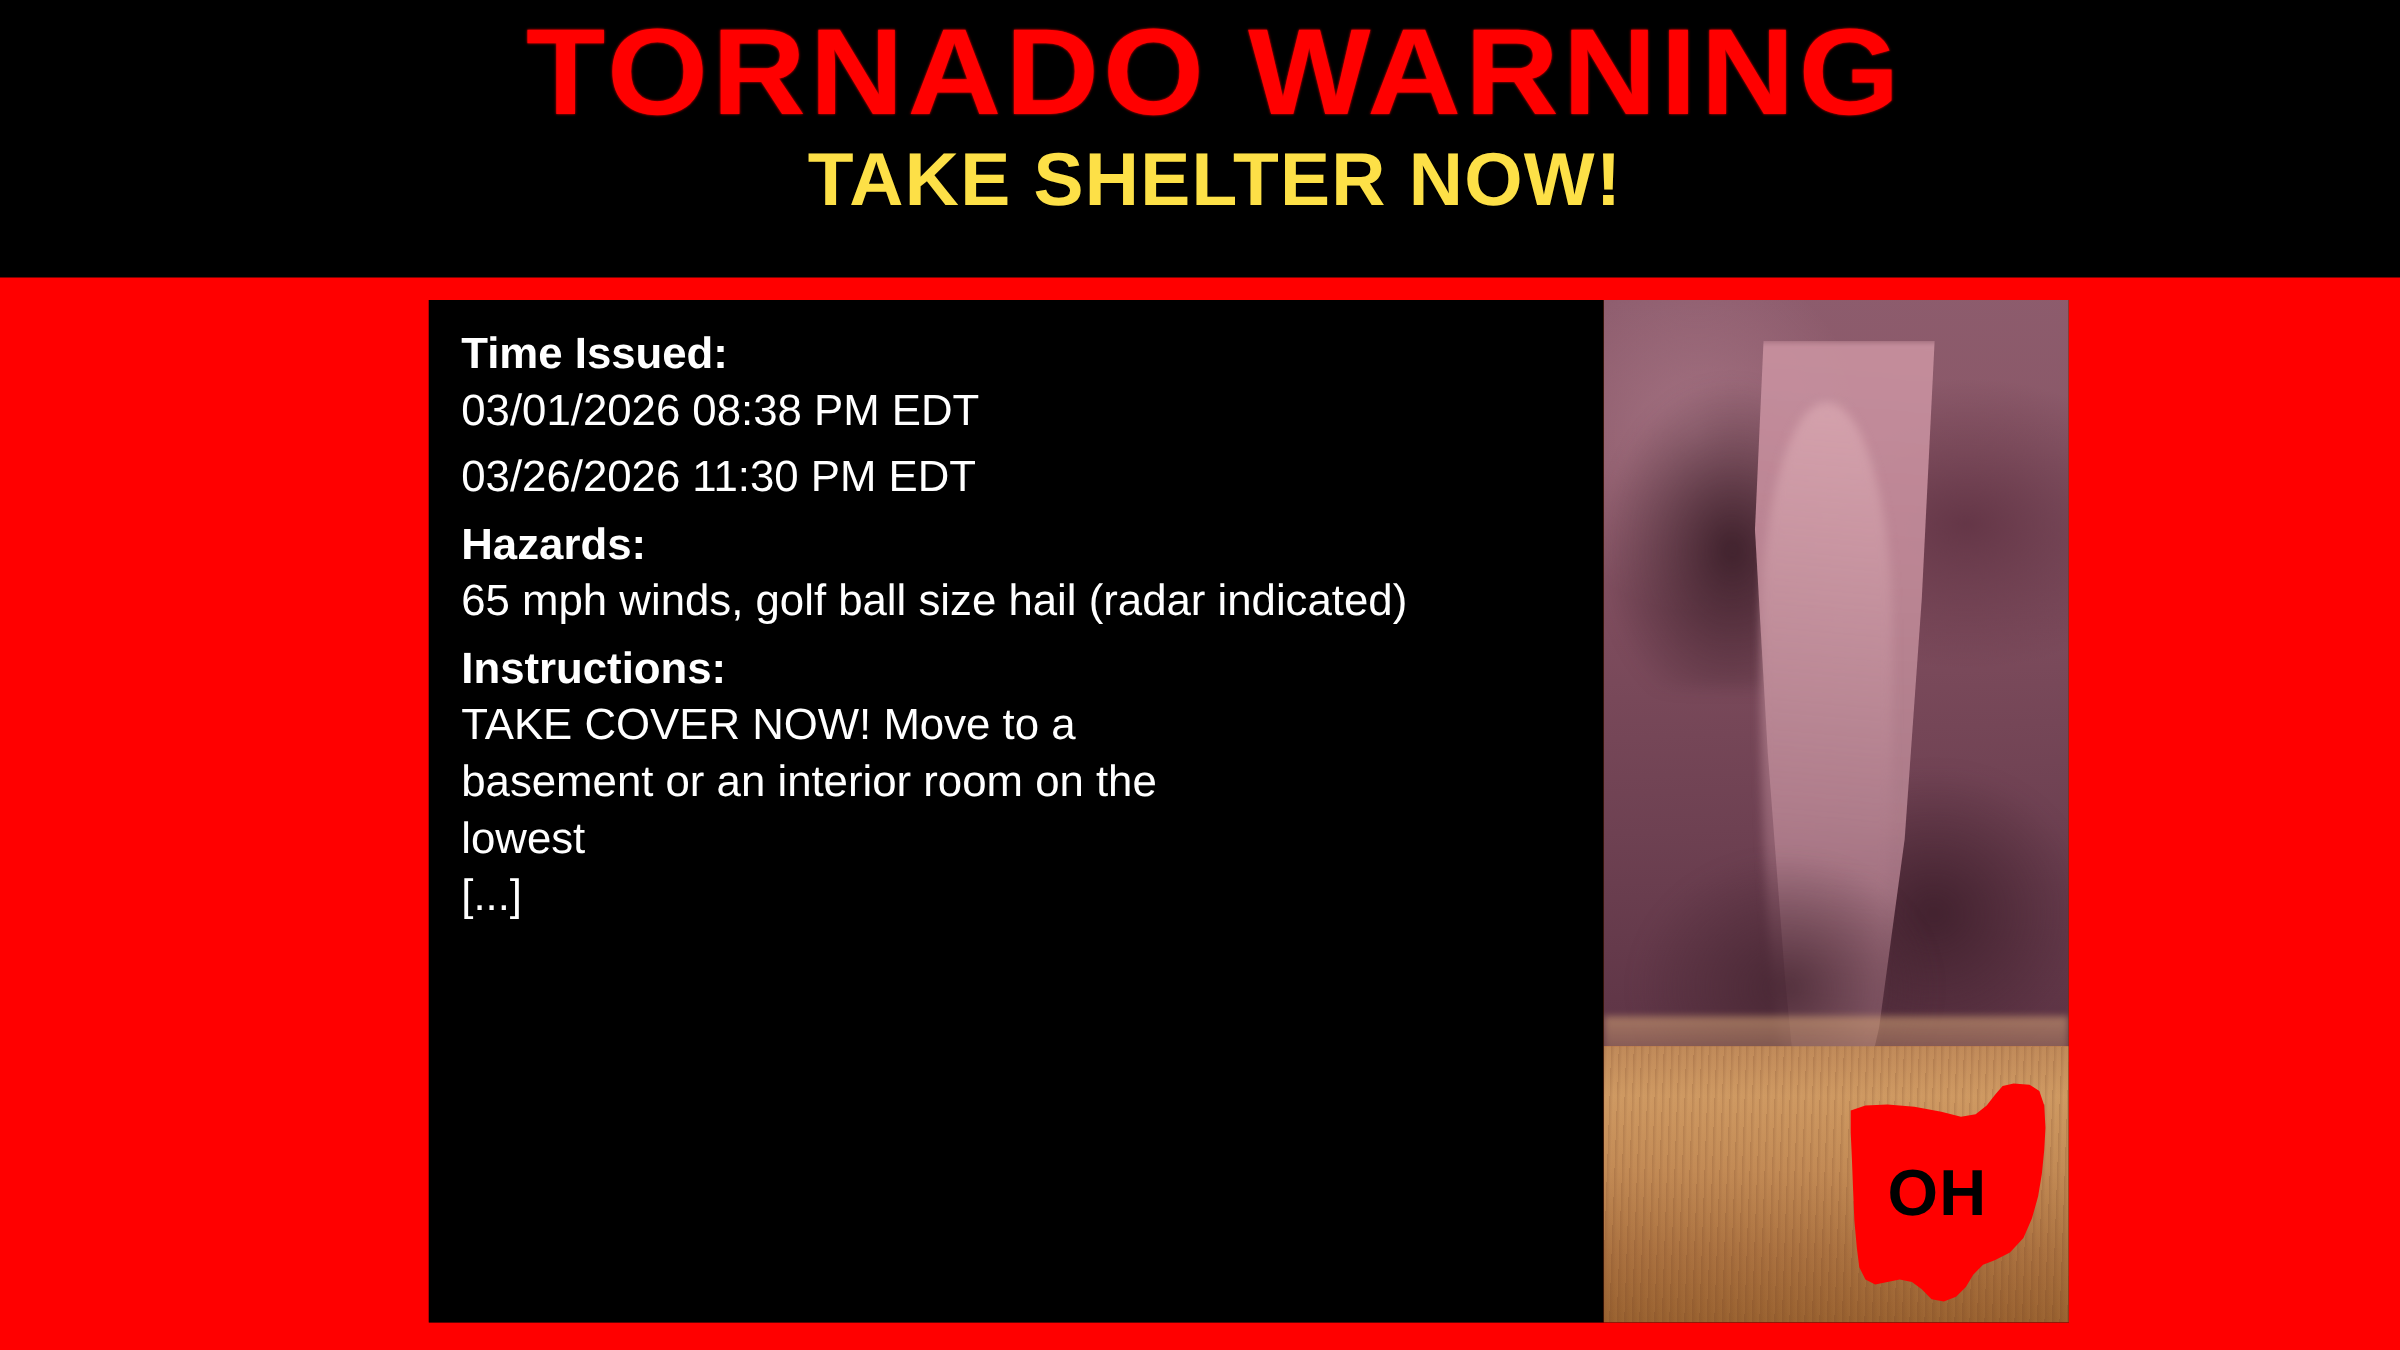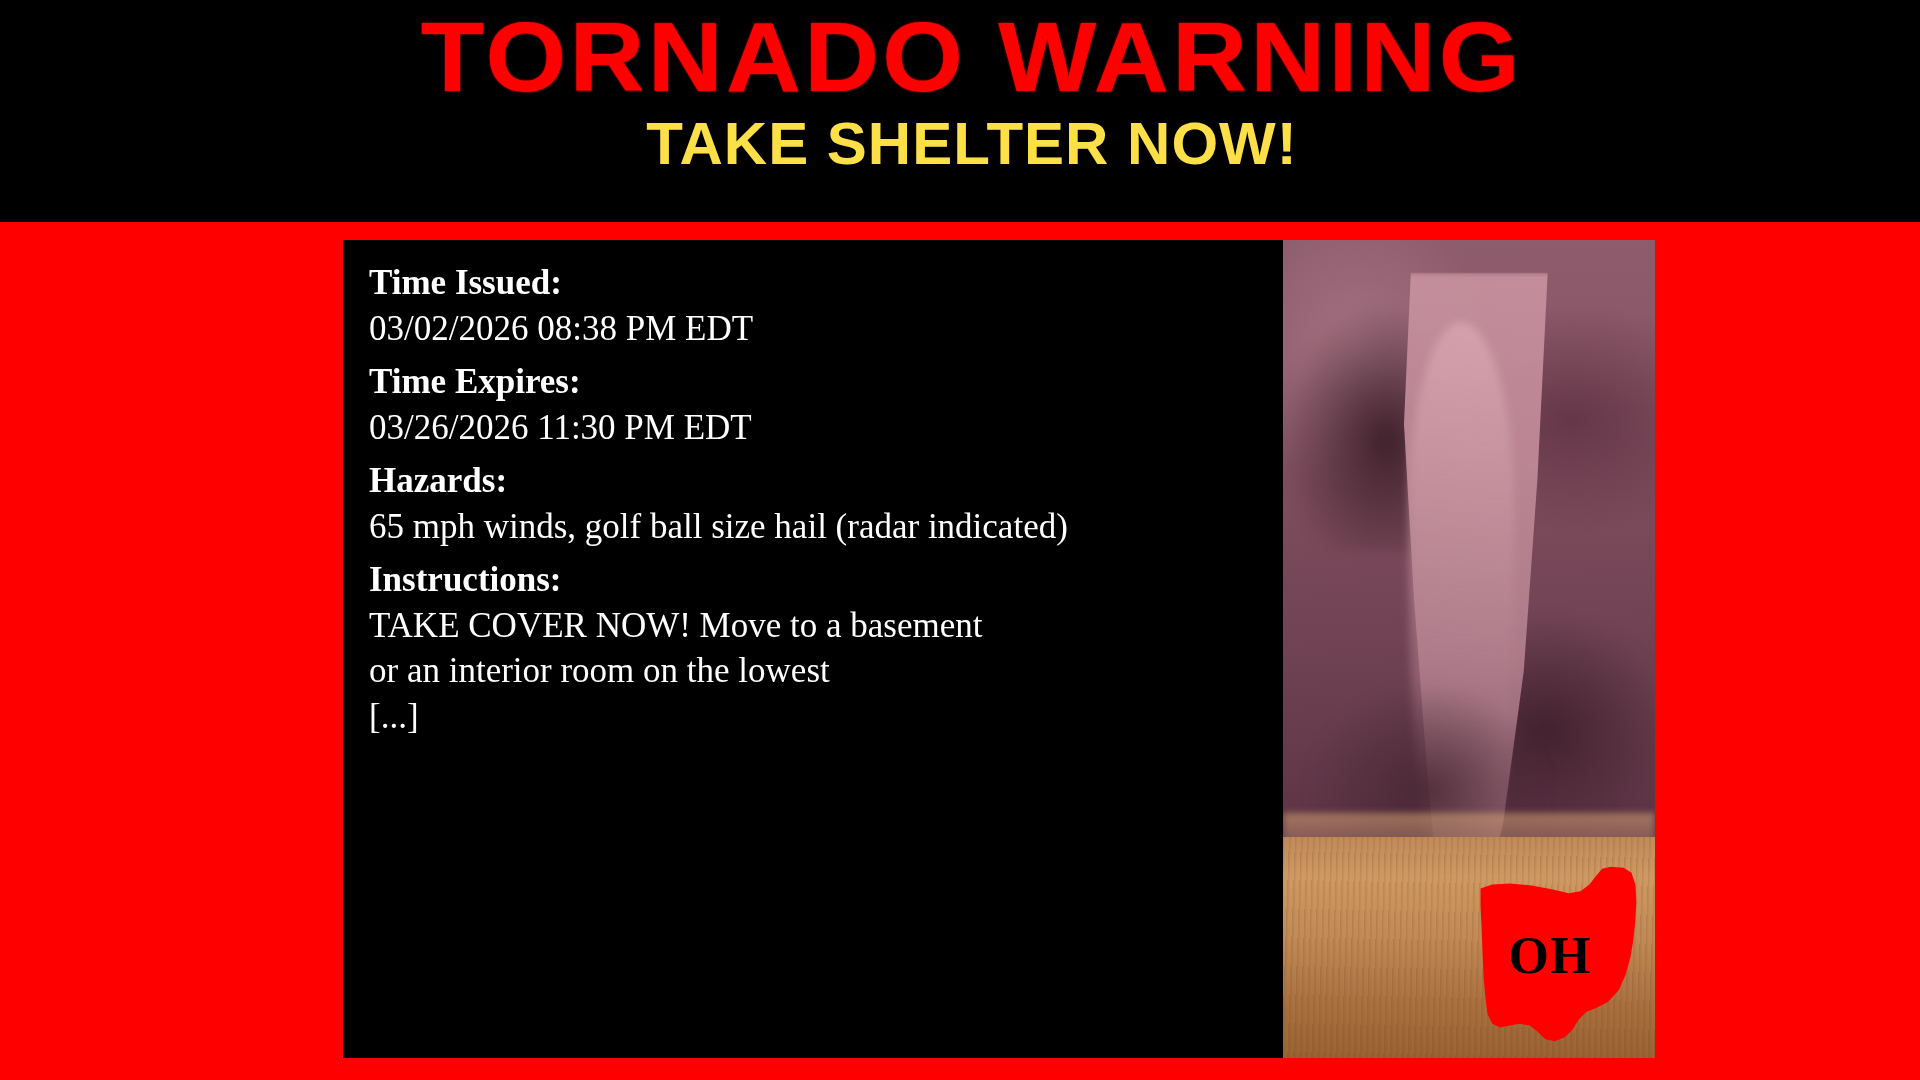--- a/index.html
+++ b/index.html
@@ -56,21 +56,20 @@
   }
 
   
   #alert-card {
     position: absolute;
     left: 343px; top: 18px;      
     width: 1312px; height: 818px; 
     background: #000000;
     display: flex;
     overflow: hidden;
-    font-family: Liberation Serif, serif;
   }
 
   #details-column {
     width: 940px;
     height: 100%;
     background: #000000;
     padding: 20px 0 0 26px;
     box-sizing: border-box;
   }
 
@@ -196,25 +195,24 @@
 </div>
 
 <div id="alert-body">
 
   <div id="alert-card">
 
     <div id="details-column">
 
       <div class="detail-block">
         <div class="detail-label">Time Issued:</div>
-        <div class="detail-value">03/02/2026 08:38 PM EDT</div>
-      </div>
-
-      <div class="detail-block">
-        <div class="detail-label">Time Expires:</div>
+        <div class="detail-value">03/01/2026 08:38 PM EDT</div>
+      </div>
+
+      <div class="detail-block">
         <div class="detail-value">03/26/2026 11:30 PM EDT</div>
       </div>
 
 
       <div class="detail-block">
         <div class="detail-label">Hazards:</div>
         <div class="detail-value" style="max-width:760px">65 mph winds, golf ball size hail (radar indicated)</div>
       </div>
 
       <div class="detail-block">

